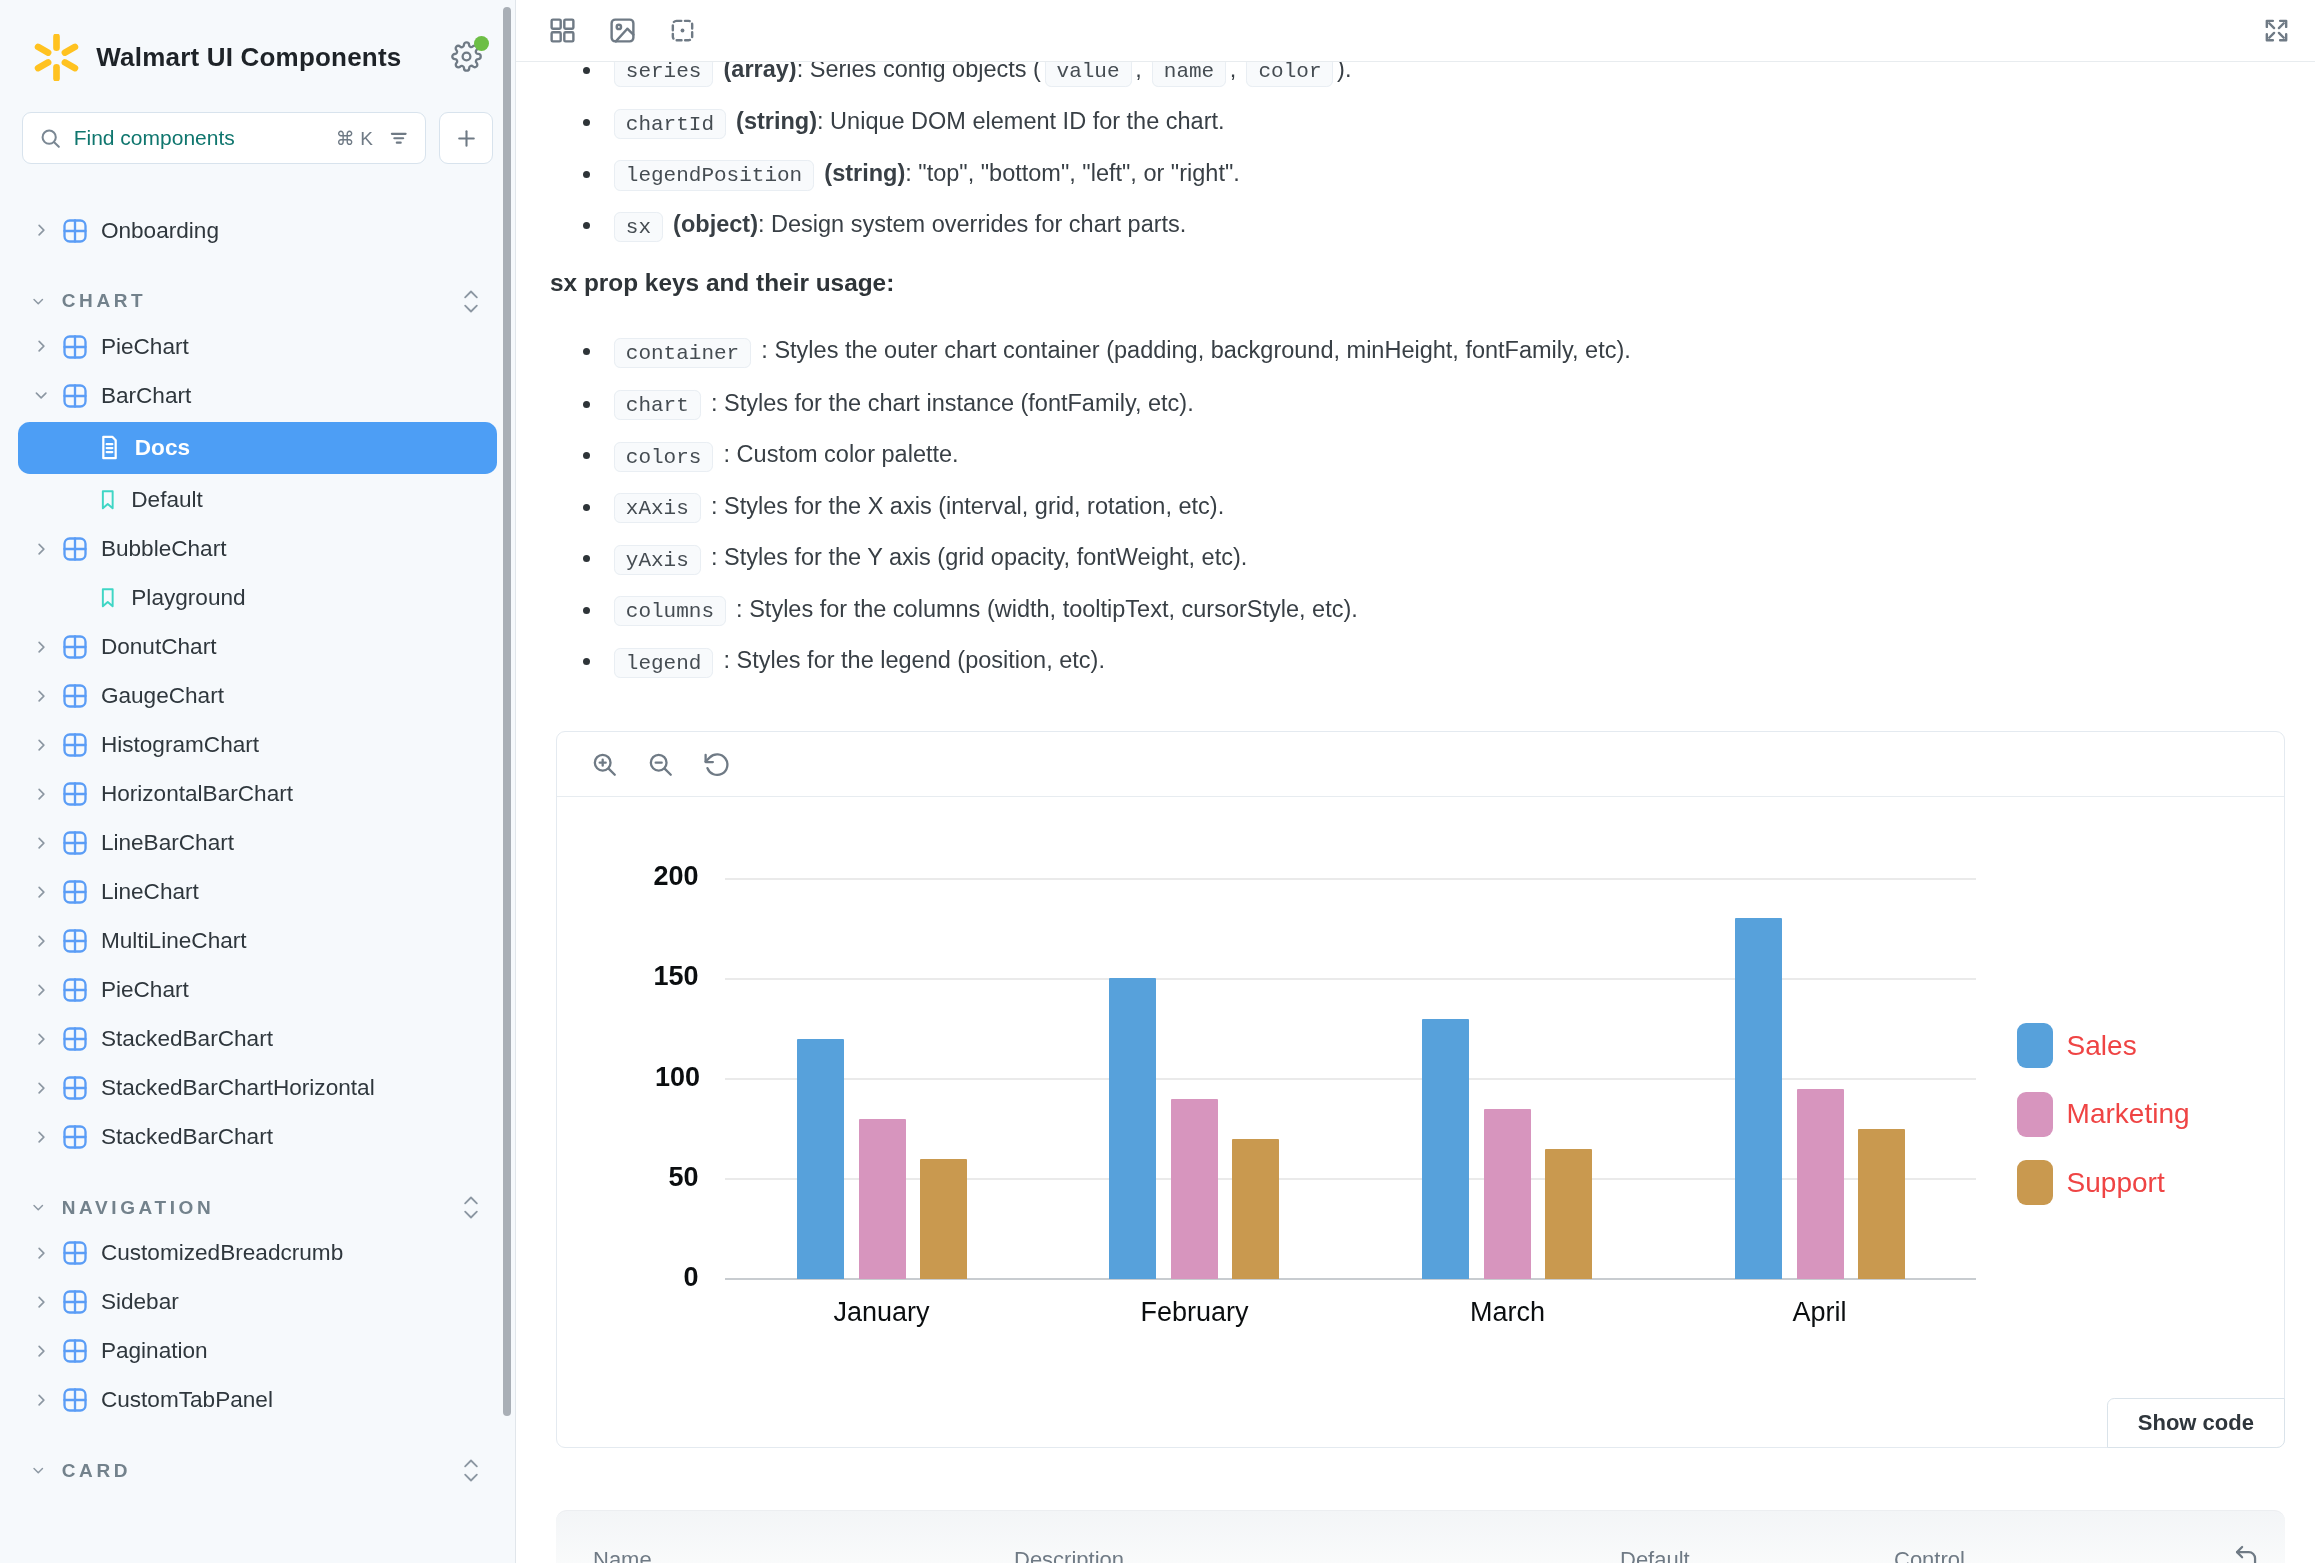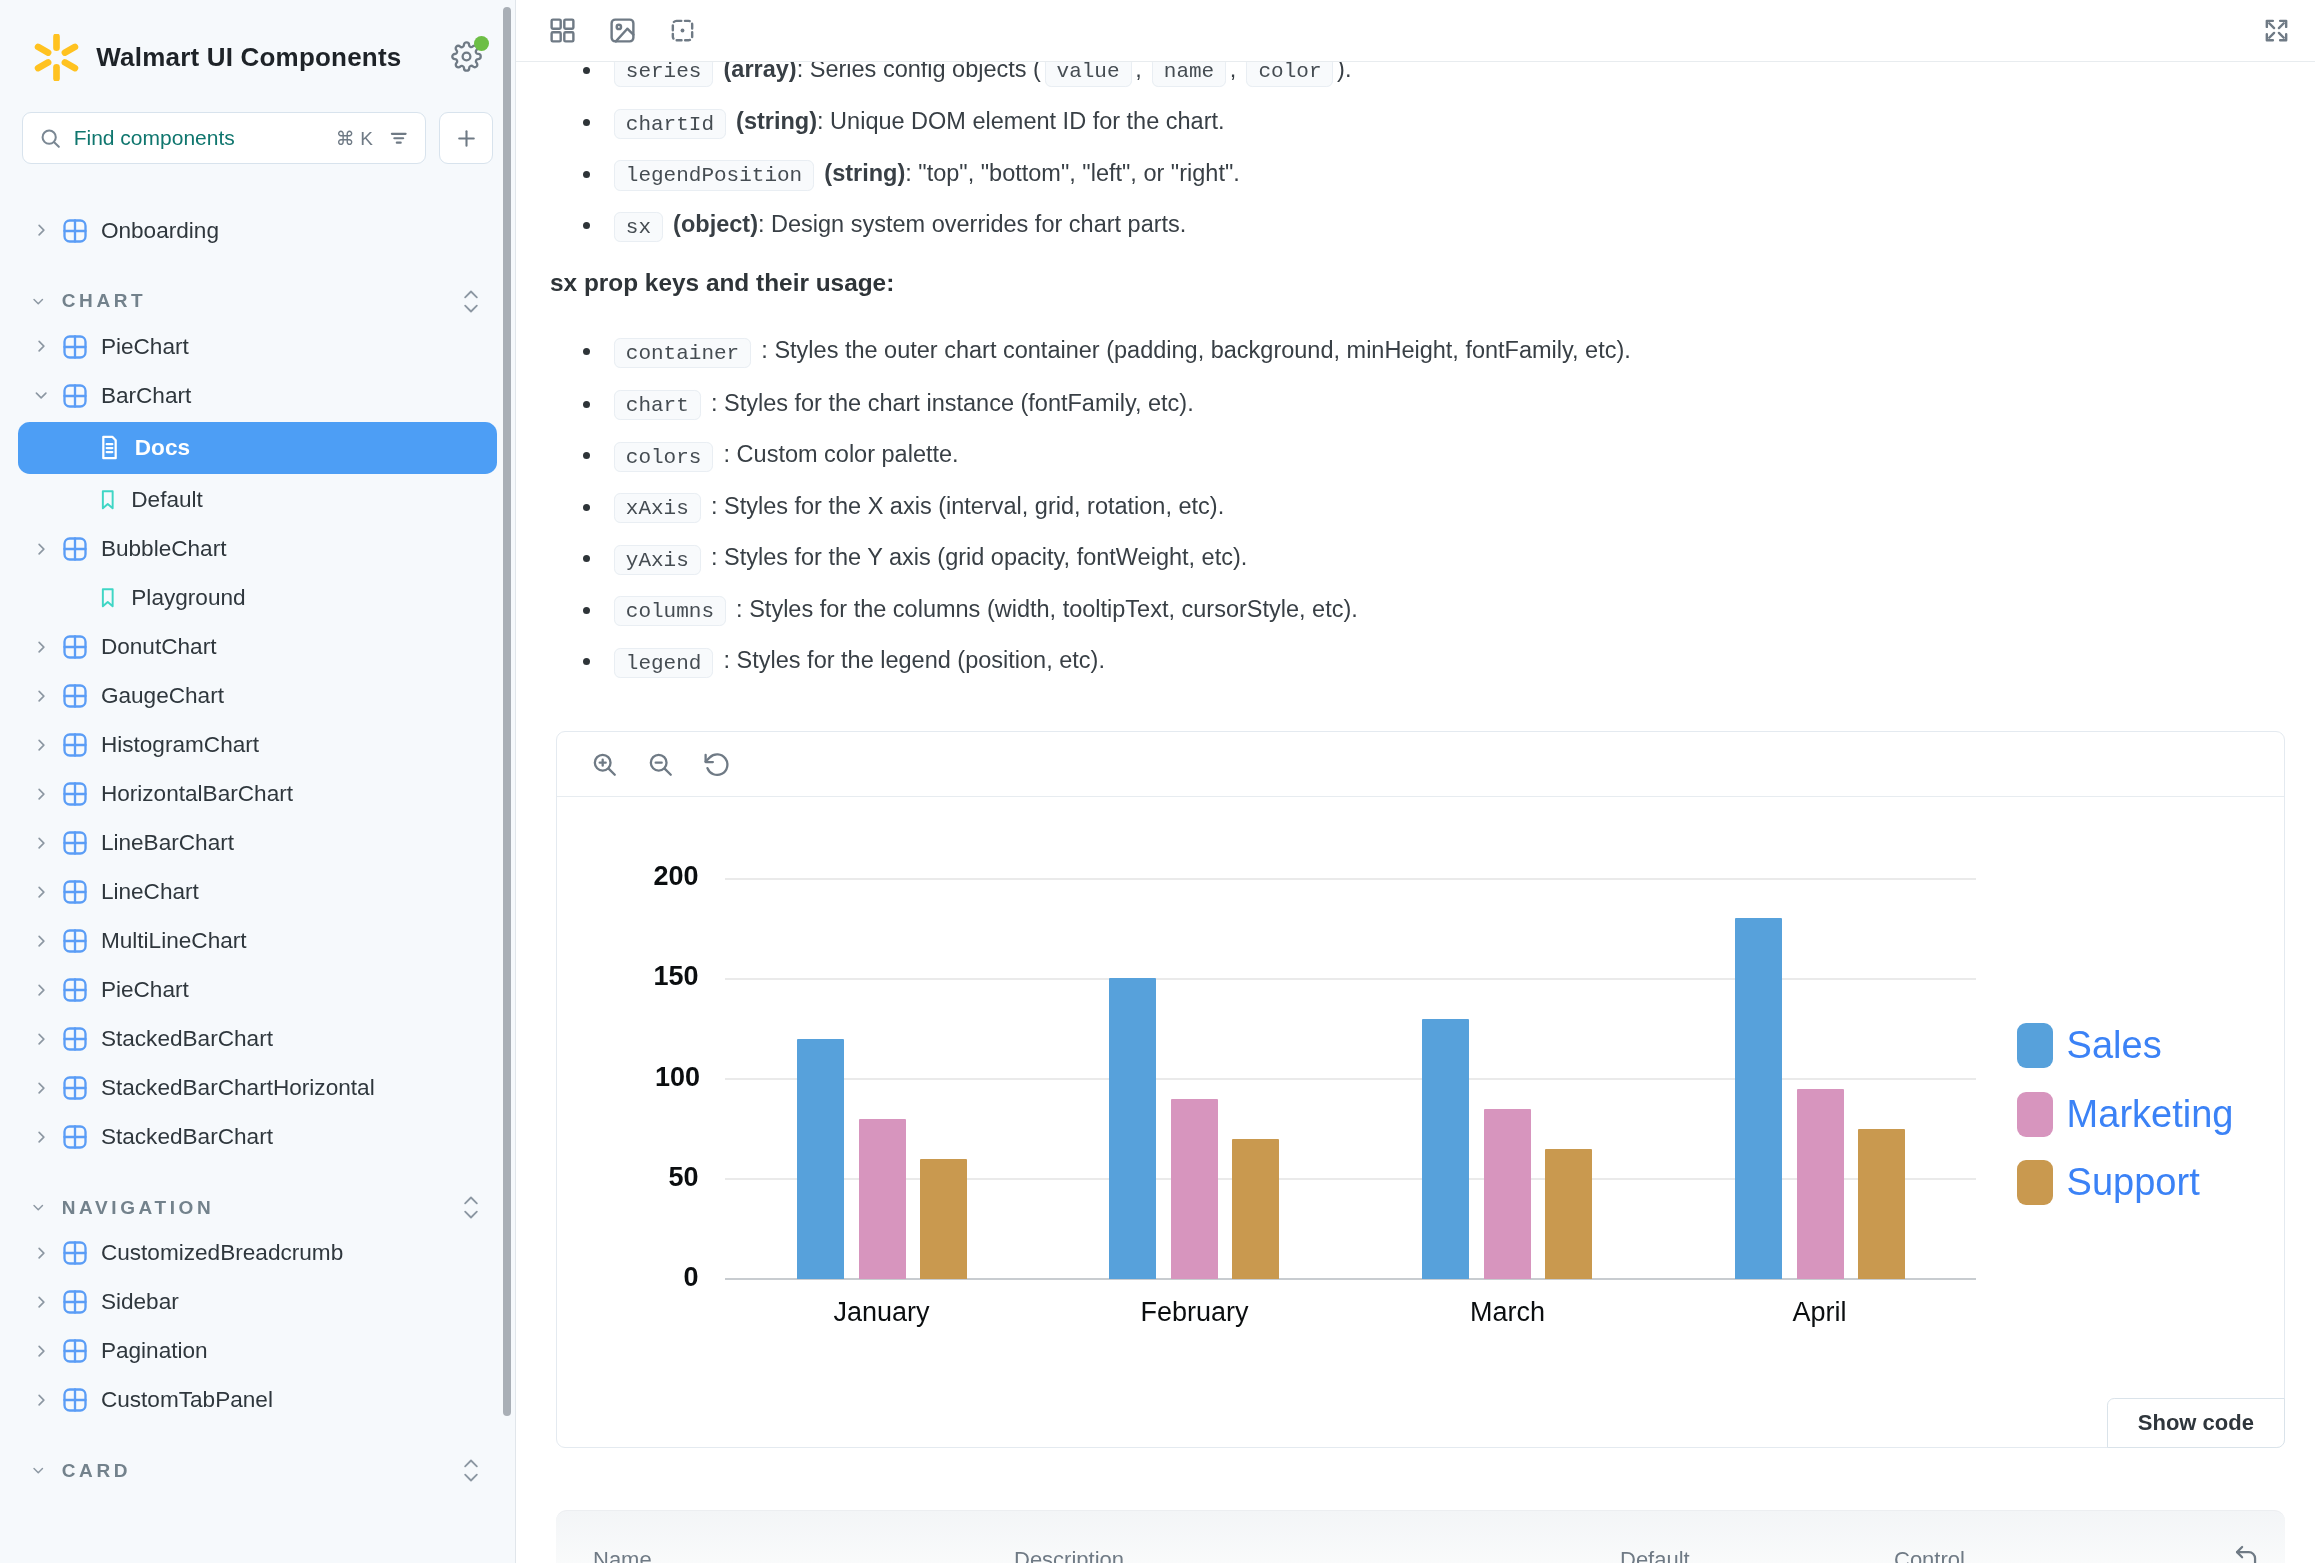--- a/index.html
+++ b/index.html
@@ -89,21 +89,21 @@
 
   .gl { position:absolute; height:1.8px; background:#EAEAEA; }
   .gl.axis { background:#C8CCD0; }
   .ylabel { position:absolute; width:127px; text-align:right; font-size:27px; font-weight:600; color:#0B0E10; }
   .xlabel { position:absolute; width:217px; text-align:center; font-size:27px; color:#0B0E10; }
   .bargroup { position:absolute; display:flex; align-items:flex-end; justify-content:center; gap:14.5px; }
   .bar { width:47px; border-radius:0.9px 0.9px 0 0; }
   .legend { position:absolute; display:flex; flex-direction:column; gap:23.5px; }
   .legend-item { display:flex; align-items:center; gap:13.6px; cursor:pointer; }
   .legend-swatch { width:36px; height:45px; border-radius:9px; flex:0 0 auto; }
-  .legend-label { font-size:38px; color:#3b82f6; }
+  .legend-label { font-size:28px; color:#ef4444; }
 
   .show-code { position:absolute; right:-0.9px; bottom:-0.9px; background:#fff; border:0.9px solid #DAE3EA;
                border-radius:7.2px 0 8.1px 0; padding:11px 30px; font-family:inherit; font-size:22px;
                font-weight:bold; color:#2F363C; cursor:pointer; }
 
   
   .args-table { position:relative; margin:62px 31px 0 40px; height:109px;
                 border-radius:11px 11px 0 0; border-top:0.9px solid #ECEEF1;
                 background:linear-gradient(180deg,#F3F5F7 0%,#FCFDFD 70%,#FAFBFC 100%); }
   .args-header span.colh { position:absolute; top:36px; font-size:22px; color:#6F7A85; }

